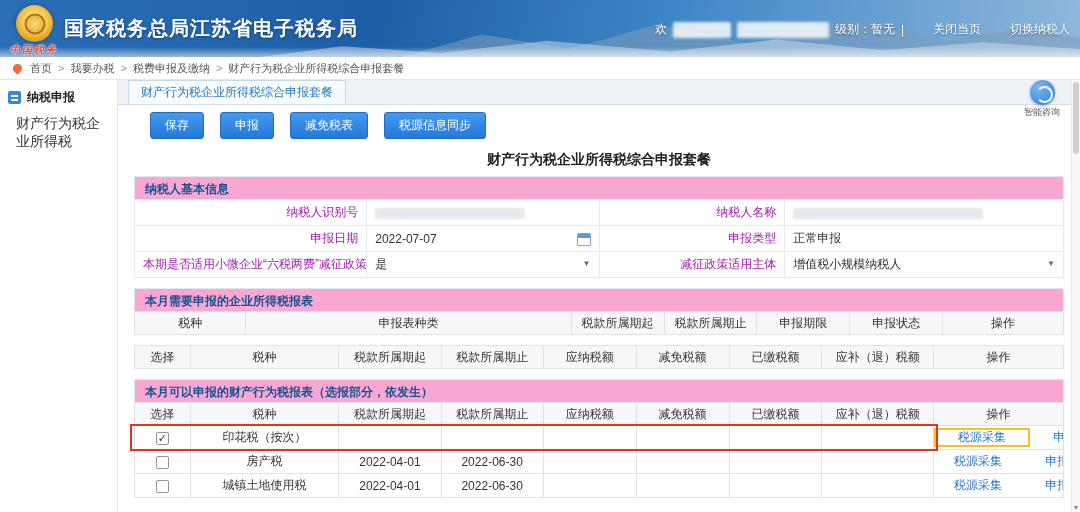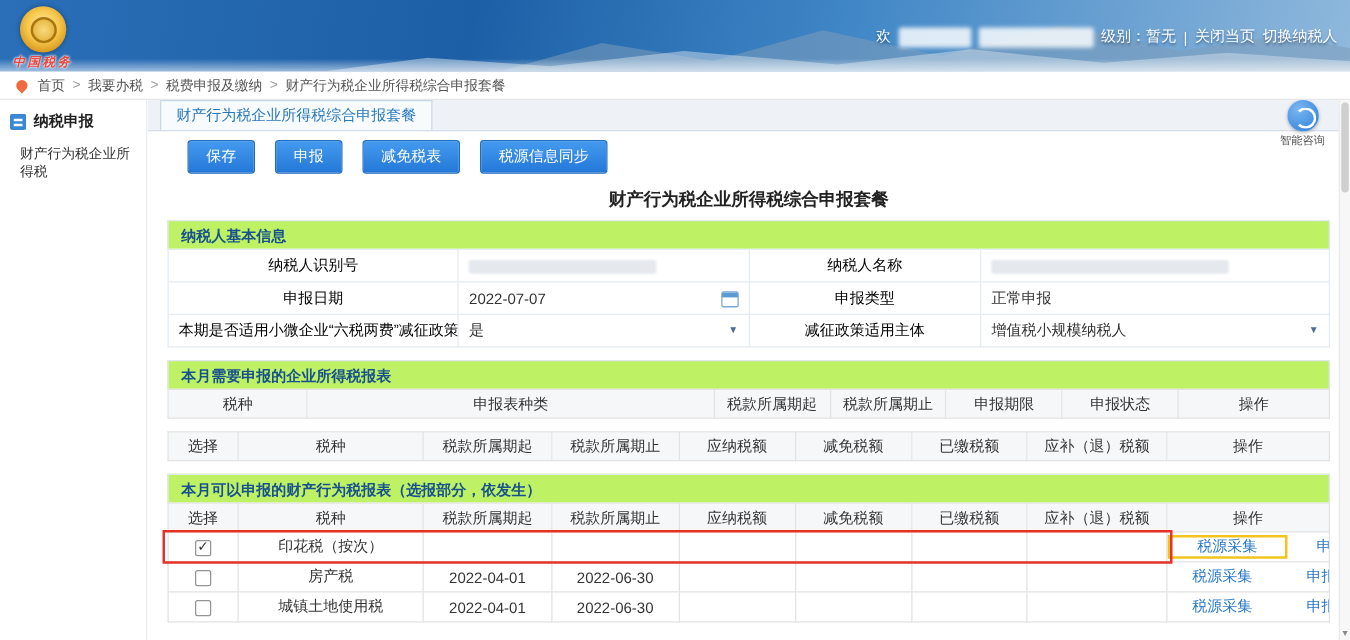--- a/index.html
+++ b/index.html
@@ -25,38 +25,38 @@
     background: radial-gradient(circle,#f9da7e,#e0ab2e); }
   .logo-caption { position:absolute; left:10px; top:43px; font-size:10px; font-weight:bold; font-style:italic;
     color:#e8473f; letter-spacing:2px; text-shadow:0 0 2px #fff,0 0 2px #fff; }
   .site-title { position:absolute; left:64px; top:15px; font-size:20px; font-weight:bold; letter-spacing:1px;
     color:#fff; text-shadow:0 1px 3px rgba(0,30,70,.5); }
   .topbar-right { position:absolute; right:10px; top:21px; display:flex; align-items:center; gap:6px; font-size:12px;
     color:#fff; text-shadow:0 1px 2px rgba(0,30,70,.5); }
   .hdr-blob { display:inline-block; height:16px; background:rgba(255,255,255,.82); border-radius:2px; filter:blur(1.5px); }
   .hdr-blob.b1 { width:58px; }
   .hdr-blob.b2 { width:92px; }
-  .hdr-link { cursor:pointer; }
+  .hdr-link { cursor:pointer;margin-left:23px; }
 
   
   .crumb-bar { height:23px; display:flex; align-items:center; gap:6px; padding-left:13px;
     background:#fff; border-bottom:1px solid #e7e7e7; font-size:11px; color:#555; }
   .pin { width:9px; height:9px; background:#f06a3f; border-radius:50% 50% 50% 0; transform:rotate(-45deg); margin-right:2px; }
   .crumb-item { cursor:pointer; }
   .crumb-sep { color:#999; }
 
   
   .body-row { display:flex; height:432px; }
   .sidebar { width:118px; flex-shrink:0; border-right:1px solid #e4e9ef; background:#fff; padding-top:3px; }
   .side-item { display:flex; align-items:center; gap:6px; padding:6px 6px 6px 8px; font-weight:bold; color:#222; cursor:pointer; }
   .icon-form { width:13px; height:13px; border-radius:2px; background-color:#3a87d6; flex-shrink:0;
     background-image:linear-gradient(#fff,#fff),linear-gradient(#fff,#fff);
     background-size:7px 2px,7px 2px; background-position:3px 4px,3px 8px; background-repeat:no-repeat; }
   .icon-chat { width:13px; height:11px; border-radius:3px; background:#f5a623; flex-shrink:0; }
-  .side-sub { padding:3px 4px 6px 16px; font-size:11px; color:#333; cursor:pointer; }
+  .side-sub { padding:3px 4px 6px 16px; font-size:14px; color:#333; cursor:pointer; }
 
   .main { flex:1; position:relative; background:#fff; overflow:hidden; }
 
   .tab-strip { height:25px; background:#eef2f7; border-bottom:1px solid #d4dfeb; display:flex; align-items:flex-end; padding-left:10px; }
   .tab { height:24px; display:flex; align-items:center; padding:0 12px; background:#f8fbfe;
     border:1px solid #c9d8e8; border-bottom:none; color:#2878be; font-size:12px; cursor:pointer; }
 
   .consult { position:absolute; right:16px; top:0; width:44px; text-align:center; cursor:pointer; }
   .consult-icon { width:25px; height:25px; border-radius:50%; margin:0 auto; position:relative;
     background: radial-gradient(circle at 35% 30%,#7ab6f2,#2b7cd6); box-shadow:0 1px 3px rgba(0,0,0,.3); }
@@ -65,26 +65,26 @@
   .consult-label { font-size:9px; color:#555; margin-top:1px; }
 
   .toolbar { display:flex; gap:16px; padding:7px 0 7px 32px; }
   .btn { background:linear-gradient(#449aef,#2478d8); color:#fff; border:1px solid #1f6cc4; border-radius:3px;
     font-size:12px; padding:4px 14px; cursor:pointer; font-family:inherit; }
 
   .page-title { text-align:center; font-size:14px; font-weight:bold; color:#222; margin:5px 0 7px; }
 
   .content { padding:0 16px; }
   .section { margin-bottom:10px; }
-  .section-head { background:#bef264; border:1px solid #dfe8f1; border-bottom:none; padding:4px 10px;
+  .section-head { background:#f9a8d4; border:1px solid #dfe8f1; border-bottom:none; padding:4px 10px;
     font-weight:bold; font-size:12px; color:#17518f; height:23px; }
 
   table.form-tbl { width:100%; border-collapse:collapse; font-size:12px; table-layout:fixed; }
   .form-tbl td { border:1px solid #e4ebf2; height:26px; padding:2px 8px; overflow:hidden; white-space:nowrap; }
-  .form-tbl .lbl { text-align:center; color:#000000; }
+  .form-tbl .lbl { text-align:right; color:#a21caf; }
   .form-tbl .val { text-align:left; }
   .cal-icon { float:right; width:14px; height:13px; border:1px solid #7aa7d4; border-radius:2px;
     background: linear-gradient(#5b9bd5 0 4px,#fff 4px); margin-top:1px; cursor:pointer; }
   .chev { float:right; font-size:8px; color:#4d6d99; line-height:16px; cursor:pointer; }
   .redact { display:inline-block; height:11px; background:rgba(110,130,155,.18); border-radius:2px; filter:blur(1px); vertical-align:middle; }
 
   table.data-tbl { width:100%; border-collapse:collapse; font-size:12px; text-align:center; table-layout:fixed; }
   .data-tbl th { background:#f6f7f9; border:1px solid #e2e2e2; height:23px; font-weight:normal; color:#333; overflow:hidden; white-space:nowrap; }
   .data-tbl td { border:1px solid #e2e2e2; height:24px; overflow:hidden; white-space:nowrap; }
   .chk { display:inline-block; width:13px; height:13px; border:1px solid #949494; border-radius:2px; background:#fff;
@@ -104,20 +104,21 @@
 <body>
 
 <header class="topbar">
   <div class="mountain1"></div>
   <div class="mountain2"></div>
   <div class="mist"></div>
   <div class="emblem">
     <div class="emblem-inner"></div>
   </div>
   <div class="logo-caption">中国税务</div>
+  <h1 class="site-title">国家税务总局江苏省电子税务局</h1>
   <div class="topbar-right">
     <span>欢</span>
     <span class="hdr-blob b1"></span>
     <span class="hdr-blob b2"></span>
     <span>级别：暂无</span>
     <span>|</span>
     <span class="hdr-link">关闭当页</span>
     <span class="hdr-link">切换纳税人</span>
   </div>
 </header>

